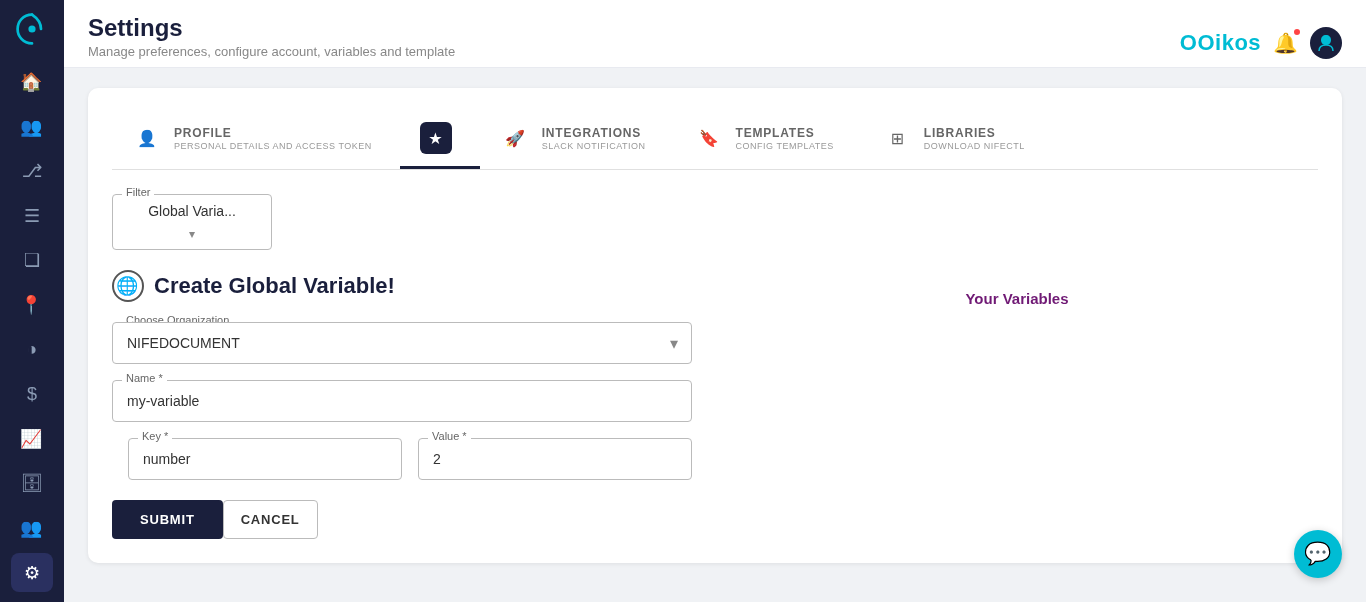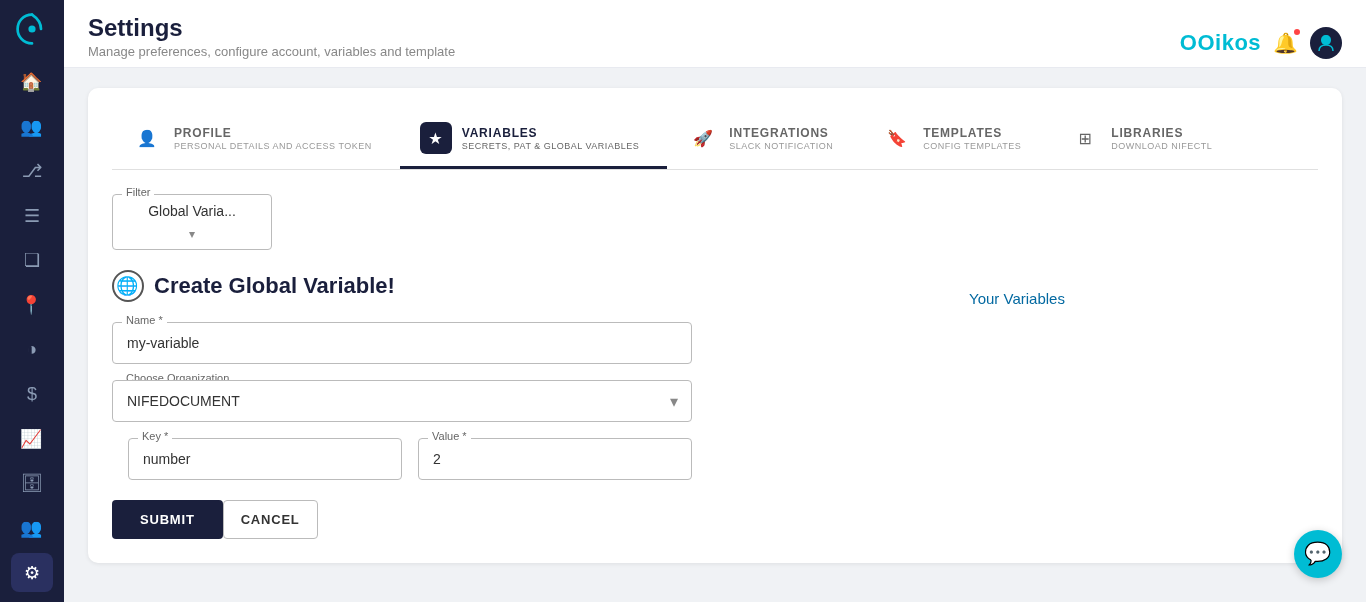--- a/index.html
+++ b/index.html
@@ -340,22 +340,22 @@
       font-size: 13px;
       font-weight: 600;
       letter-spacing: 0.8px;
       cursor: pointer;
       text-transform: uppercase;
     }
 
     
     .your-variables-label {
       font-size: 15px;
-      font-weight: 400;
-      color: #0369a1;
+      font-weight: 700;
+      color: #701a75;
     }
 
     
     .chat-bubble {
       position: fixed;
       bottom: 24px;
       right: 24px;
       width: 48px;
       height: 48px;
       background: #00bcd4;
@@ -449,24 +449,20 @@
       <div class="tabs">
         <div class="tab">
           <div class="tab-icon">👤</div>
           <div class="tab-text">
             <div class="tab-title">PROFILE</div>
             <div class="tab-sub">PERSONAL DETAILS AND ACCESS TOKEN</div>
           </div>
         </div>
         <div class="tab active">
           <div class="tab-icon">★</div>
-          <div class="tab-text">
-            <div class="tab-title">VARIABLES</div>
-            <div class="tab-sub">SECRETS, PAT &amp; GLOBAL VARIABLES</div>
-          </div>
         </div>
         <div class="tab">
           <div class="tab-icon">🚀</div>
           <div class="tab-text">
             <div class="tab-title">INTEGRATIONS</div>
             <div class="tab-sub">SLACK NOTIFICATION</div>
           </div>
         </div>
         <div class="tab">
           <div class="tab-icon">🔖</div>
@@ -492,34 +488,34 @@
           <span class="chevron">▾</span>
         </div>
       </div>
 
       
       <div class="form-section">
         <div class="form-left">
           <div class="form-title">
             <div class="globe-icon">🌐</div>
             <span>Create Global Variable!</span>
-          </div>
-
-          <div class="field-group">
-            <span class="field-label">Name *</span>
-            <input class="field-input" type="text" value="my-variable" style="">
           </div>
 
           <div class="field-group">
             <span class="field-label">Choose Organization</span>
             <div class="select-wrapper">
               <select class="field-select">
                 <option>NIFEDOCUMENT</option>
               </select>
             </div>
+          </div>
+
+          <div class="field-group">
+            <span class="field-label">Name *</span>
+            <input class="field-input" type="text" value="my-variable" style="">
           </div>
 
           <div class="kv-row">
             <div class="field-group">
               <span class="field-label">Key *</span>
               <input class="field-input" type="text" value="number" style="">
             </div>
             <div class="field-group">
               <span class="field-label">Value *</span>
               <input class="field-input" type="text" value="2" style="">

